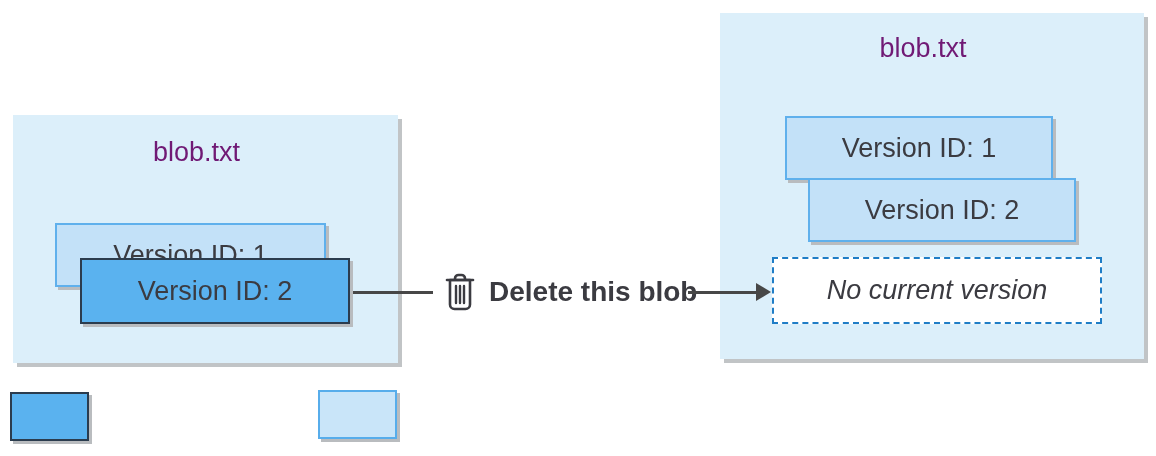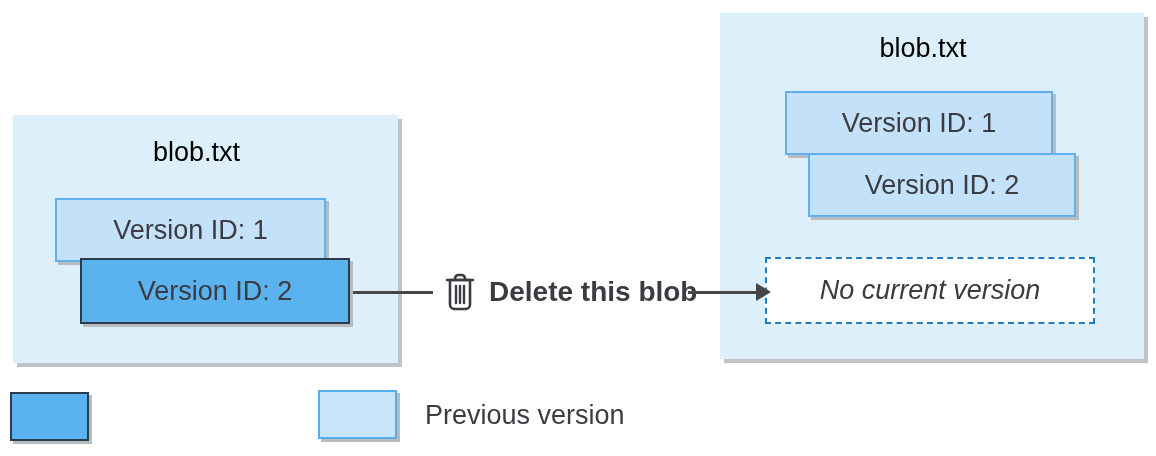--- a/index.html
+++ b/index.html
@@ -18,48 +18,49 @@
     background: #DCEFFA;
     box-shadow: 4px 4px 0 #c1c4c6;
   }
   #before-container { left: 13px; top: 115px; width: 385px; height: 248px; }
   #after-container  { left: 720px; top: 13px;  width: 424px; height: 346px; }
   .blob-title {
     position: absolute;
     left: 0; right: 18px;
     text-align: center;
     font-size: 27px;
-    color: #000000;
+    color: #701a75;
   }
   #before-container .blob-title { top: 22px; }
   #after-container  .blob-title { top: 20px; }
   .version-box {
     position: absolute;
     display: flex;
     align-items: center;
     justify-content: center;
     font-size: 27px;
     color: #3B3B41;
     box-shadow: 3px 3px 0 #b9bcbf;
   }
   .version-previous {
     background: #C3E1F8;
     border: 2px solid #5FB0EC;
+    margin-top: 25px;
   }
   .version-current {
     background: #5AB2EF;
     border: 2px solid #2B3C4E;
   }
   #before-v1 { left: 42px; top: 83px;  width: 271px; height: 64px; z-index: 1; }
   #before-v2 { left: 67px; top: 143px; width: 270px; height: 66px; z-index: 2; }
   #after-v1  { left: 65px; top: 78px;  width: 268px; height: 64px; z-index: 1; }
   #after-v2  { left: 88px; top: 140px; width: 268px; height: 64px; z-index: 2; }
   .no-current-box {
     position: absolute;
-    left: 45px; top: 244px; width: 330px; height: 67px;
+    left: 52px; top: 244px; width: 330px; height: 67px;
     background: #ffffff;
     border: 2px dashed #1F7DC6;
     display: flex;
     align-items: center;
     justify-content: center;
     font-size: 27px;
     font-style: italic;
     color: #3B3B41;
   }
   .connector {
@@ -159,15 +160,14 @@
     <div id="after-v2" class="version-box version-previous">
       <span>Version ID: 2</span>
     </div>
     <div class="no-current-box">
       <span>No current version</span>
     </div>
   </div>
 
   <div id="legend-current-swatch" class="legend-swatch"></div>
   <div id="legend-previous-swatch" class="legend-swatch"></div>
-  <div id="legend-previous-label" class="legend-label">Previous version</div>
 
 </div>
 
 </body></html>

